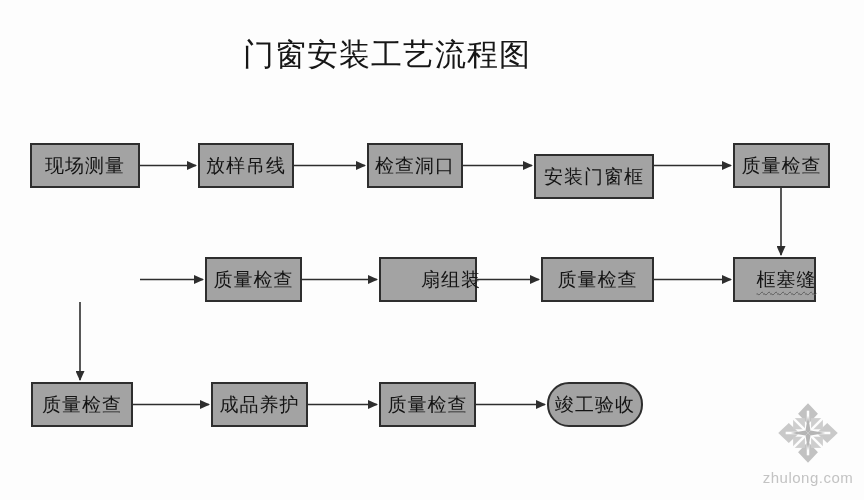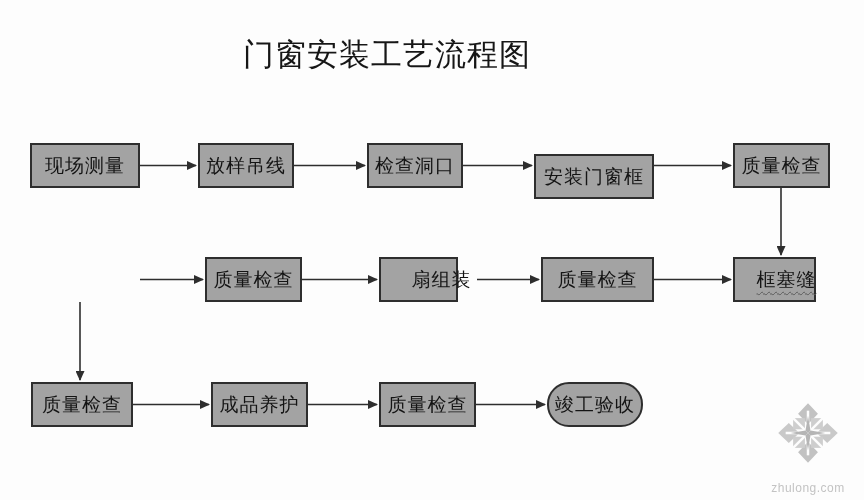--- a/index.html
+++ b/index.html
@@ -56,22 +56,22 @@
     text-underline-offset: 5px;
   }
   .watermark {
     position: absolute;
     left: 760px;
     top: 402px;
     width: 96px;
     text-align: center;
   }
   .watermark-text {
-    margin-top: 13px;
-    font-size: 12px;
+    margin-top: 1px;
+    font-size: 15px;
     letter-spacing: 0.5px;
     color: #c3c3c3;
     text-align: center;
   }
 </style>
 </head>
 <body>
 
 <div class="canvas">
 
@@ -98,21 +98,21 @@
     <line x1="476" y1="404.5" x2="545" y2="404.5" marker-end="url(#ah)"></line>
   </svg>
 
   <div class="node" style="left:30px;top:143px;width:110px;">现场测量</div>
   <div class="node" style="left:198px;top:143px;width:96px;">放样吊线</div>
   <div class="node" style="left:367px;top:143px;width:96px;">检查洞口</div>
   <div class="node" style="left:534px;top:154px;width:120px;">安装门窗框</div>
   <div class="node" style="left:733px;top:143px;width:97px;">质量检查</div>
 
   <div class="node" style="left:205px;top:257px;width:97px;">质量检查</div>
-  <div class="node" style="left:379px;top:257px;width:79px;padding-left:46px;">扇组装</div>
+  <div class="node" style="left:379px;top:257px;width:98px;padding-left:46px;">扇组装</div>
   <div class="node" style="left:541px;top:257px;width:113px;">质量检查</div>
   <div class="node wavy" style="left:733px;top:257px;width:83px;padding-left:24px;">框塞缝</div>
 
   <div class="node" style="left:31px;top:382px;width:102px;">质量检查</div>
   <div class="node" style="left:211px;top:382px;width:97px;text-align:right;">成品养护</div>
   <div class="node" style="left:379px;top:382px;width:97px;">质量检查</div>
   <div class="node" style="left:547px;top:382px;width:96px;border-radius:22px;">竣工验收</div>
 
   <div class="watermark">
     <svg width="62" height="62" viewBox="0 0 100 100" xmlns="http://www.w3.org/2000/svg">

